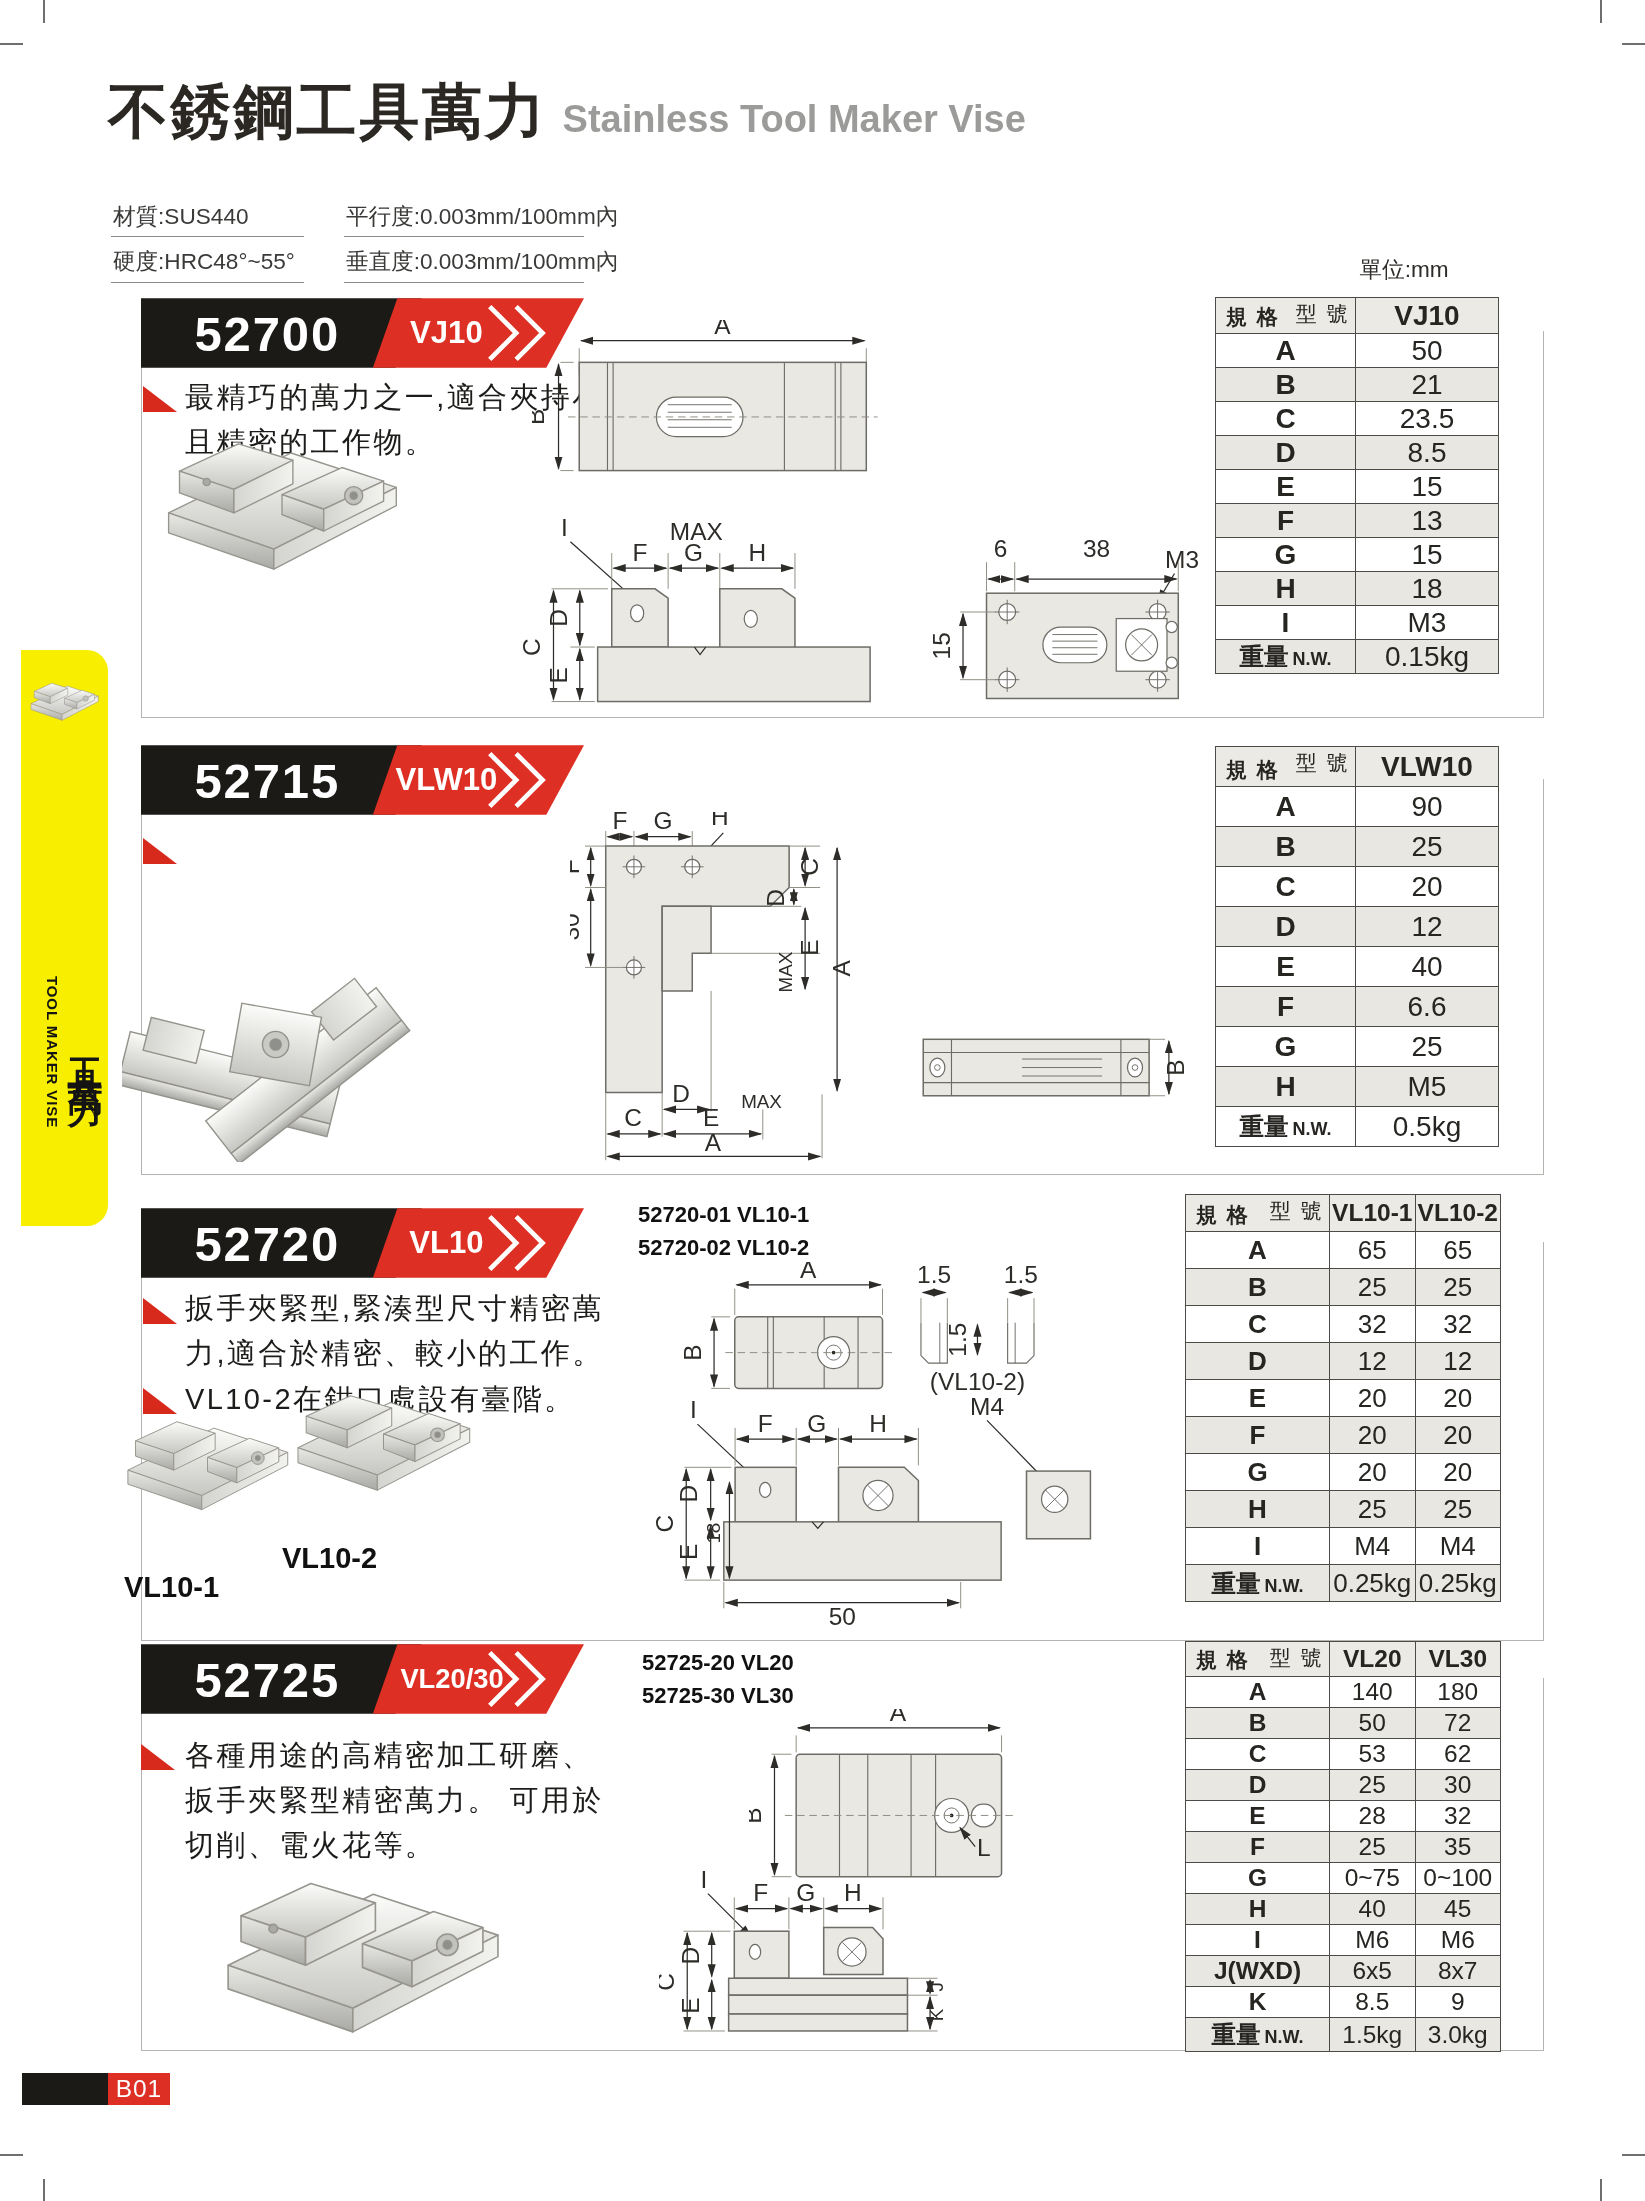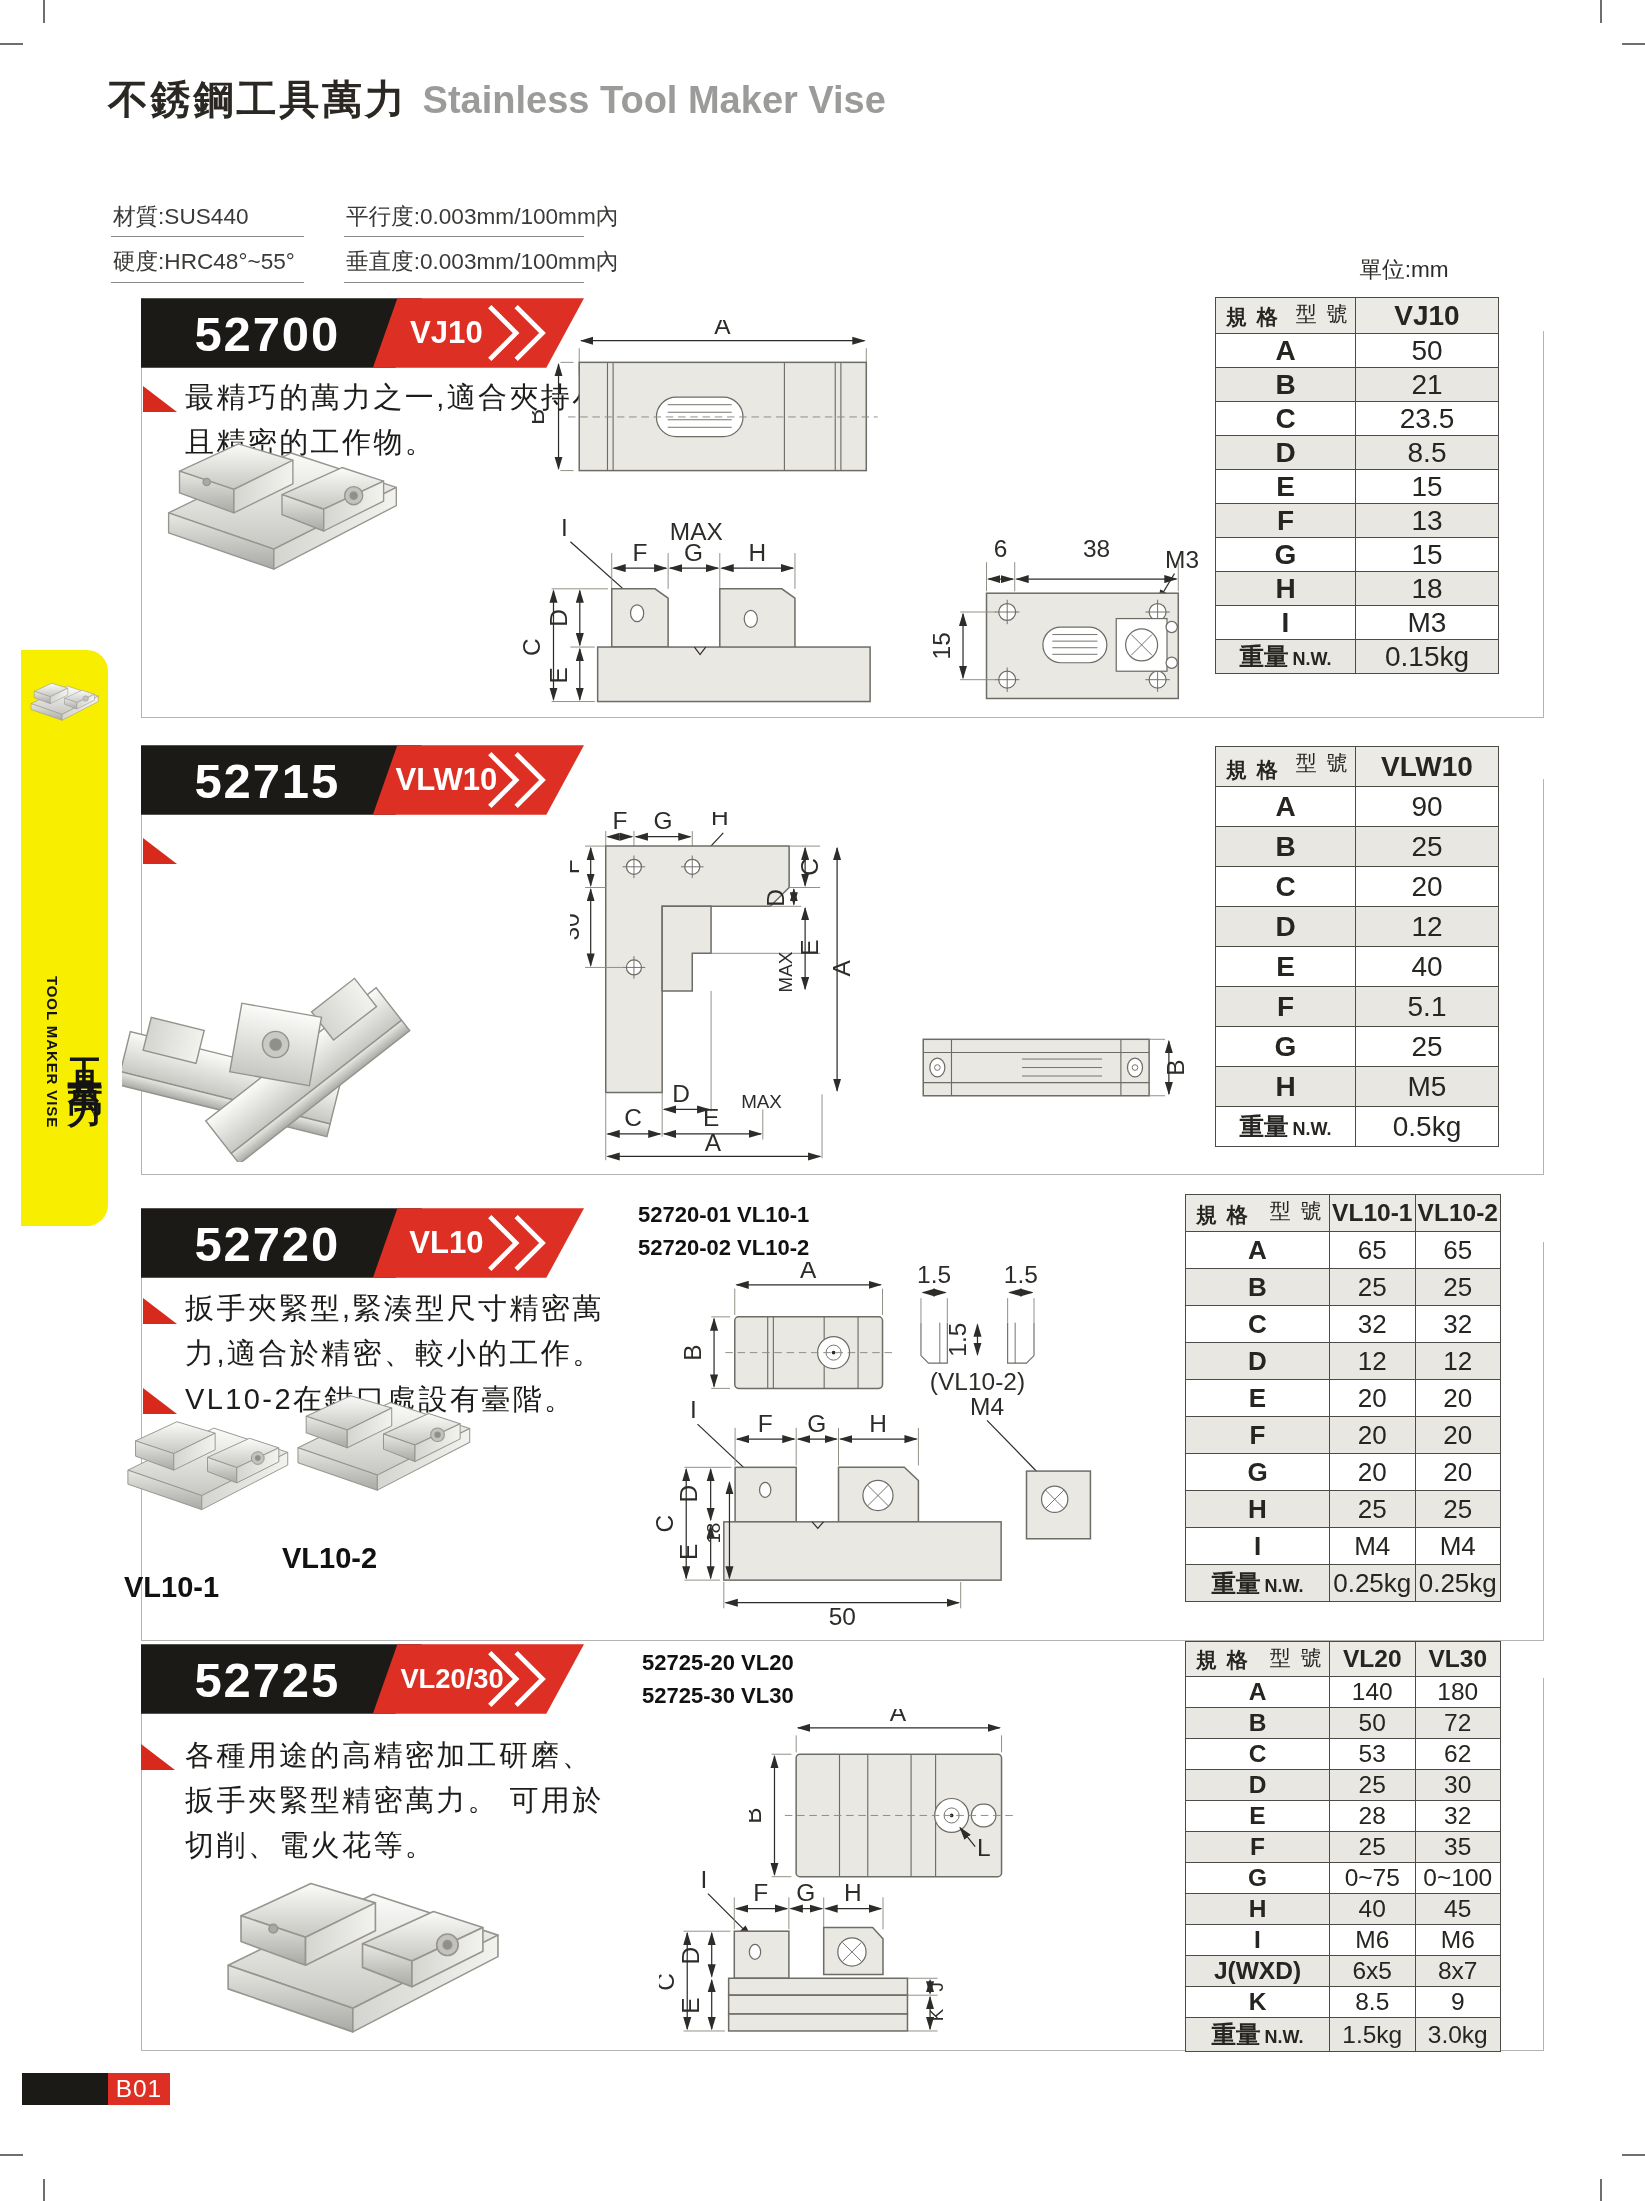--- a/index.html
+++ b/index.html
@@ -2,21 +2,21 @@
 <html style="font-size:15px"><head>
 <meta charset="utf-8">
 <style>
   html,body{margin:0;padding:0;background:#fff}
   .page{position:relative;width:1645px;height:2202px;background:#fff;overflow:hidden;
         font-family:"Liberation Sans","DejaVu Sans",sans-serif;color:#222}
   .abs{position:absolute}
   .crop{position:absolute;background:#6f6f6f}
 
   
-  .title-zh{font-size:40px;font-weight:bold;color:#2b2823;letter-spacing:2.8px}
+  .title-zh{font-size:60px;font-weight:bold;color:#2b2823;letter-spacing:2.8px}
   .title-en{font-size:38px;font-weight:bold;color:#9b9b99;margin-left:15px}
   .spec-item{font-size:22.6px;color:#3a3a38;border-bottom:1.9px solid #8a8a86;padding:2.8px 5.6px 4.7px 1.9px;white-space:nowrap}
   .spec-item + .spec-item{margin-top:5.6px}
   .unit{font-size:22.6px;color:#2e2c29;text-align:center}
 
   
   .banner{position:absolute;width:443px;height:70px}
   .banner text{font-family:"Liberation Sans","DejaVu Sans",sans-serif}
   .bnum{fill:#fff;font-size:52px;font-weight:bold;text-anchor:middle;letter-spacing:2px}
   .bmodel{fill:#fff;font-size:33px;font-weight:bold;text-anchor:middle}
@@ -687,21 +687,21 @@
         <tr>
           <td class="lbl">D</td>
           <td>12</td>
         </tr>
         <tr>
           <td class="lbl">E</td>
           <td>40</td>
         </tr>
         <tr>
           <td class="lbl">F</td>
-          <td>5.1</td>
+          <td>6.6</td>
         </tr>
         <tr>
           <td class="lbl">G</td>
           <td>25</td>
         </tr>
         <tr>
           <td class="lbl">H</td>
           <td>M5</td>
         </tr>
         <tr>

